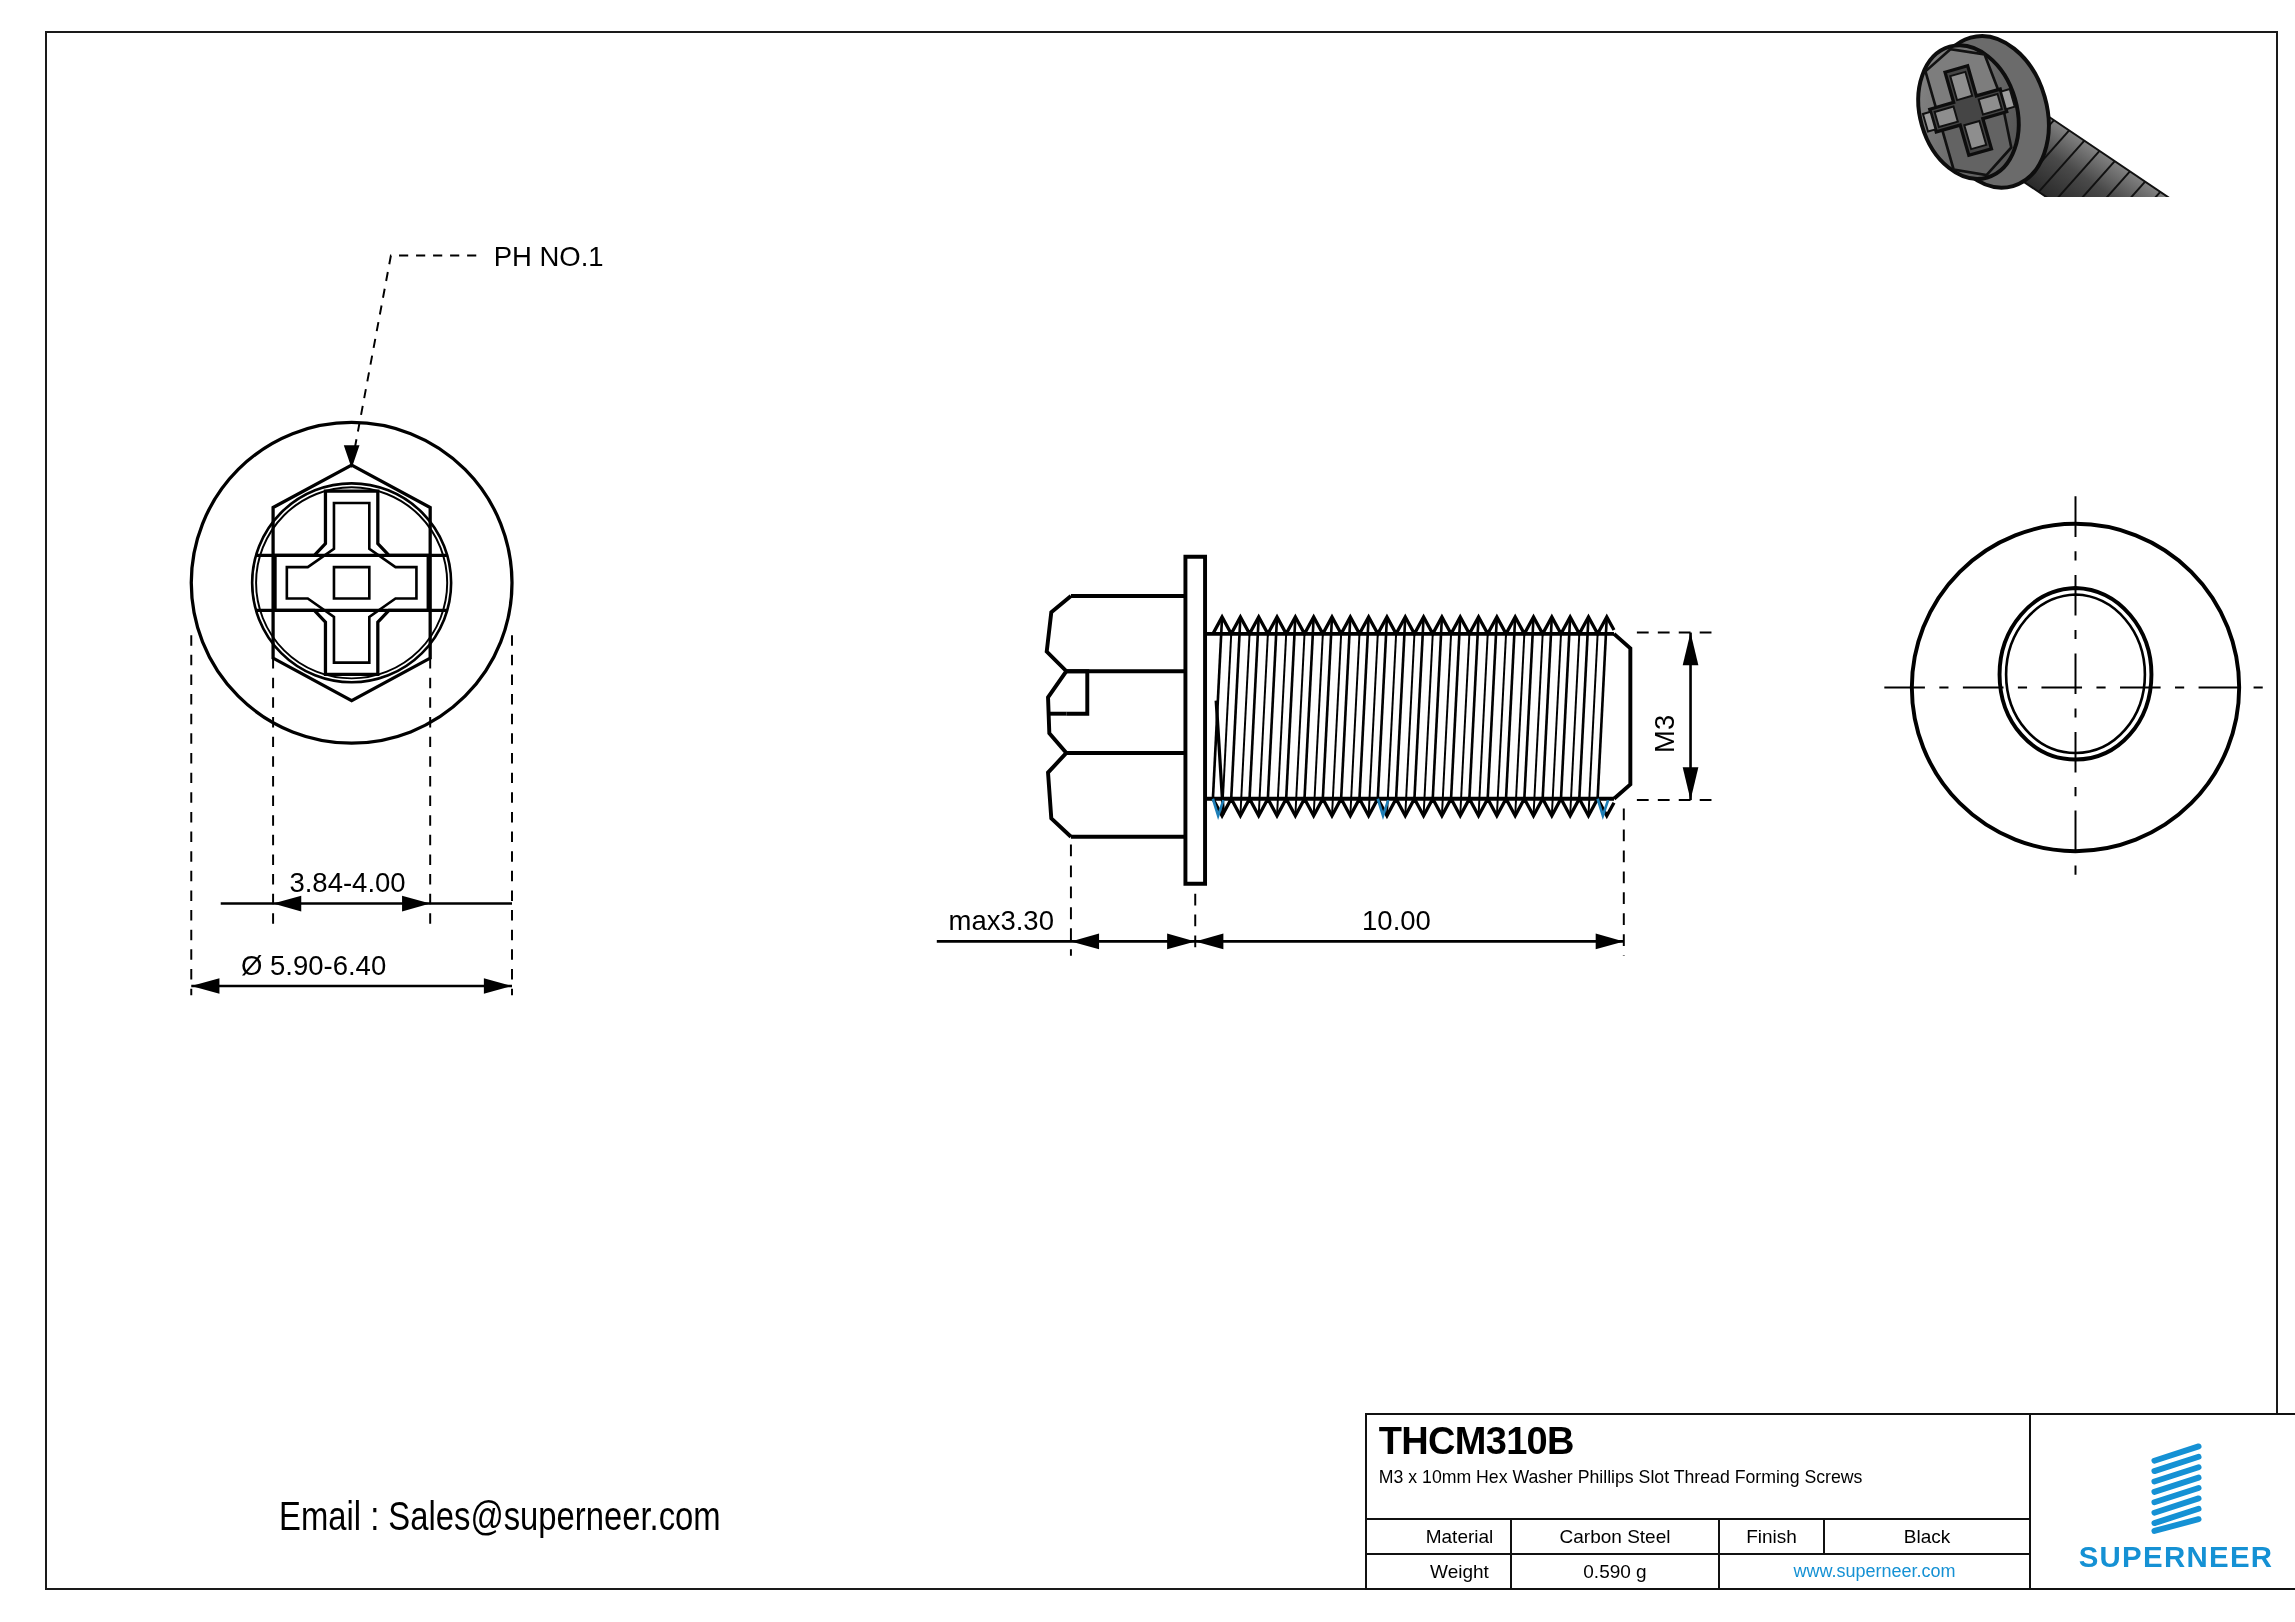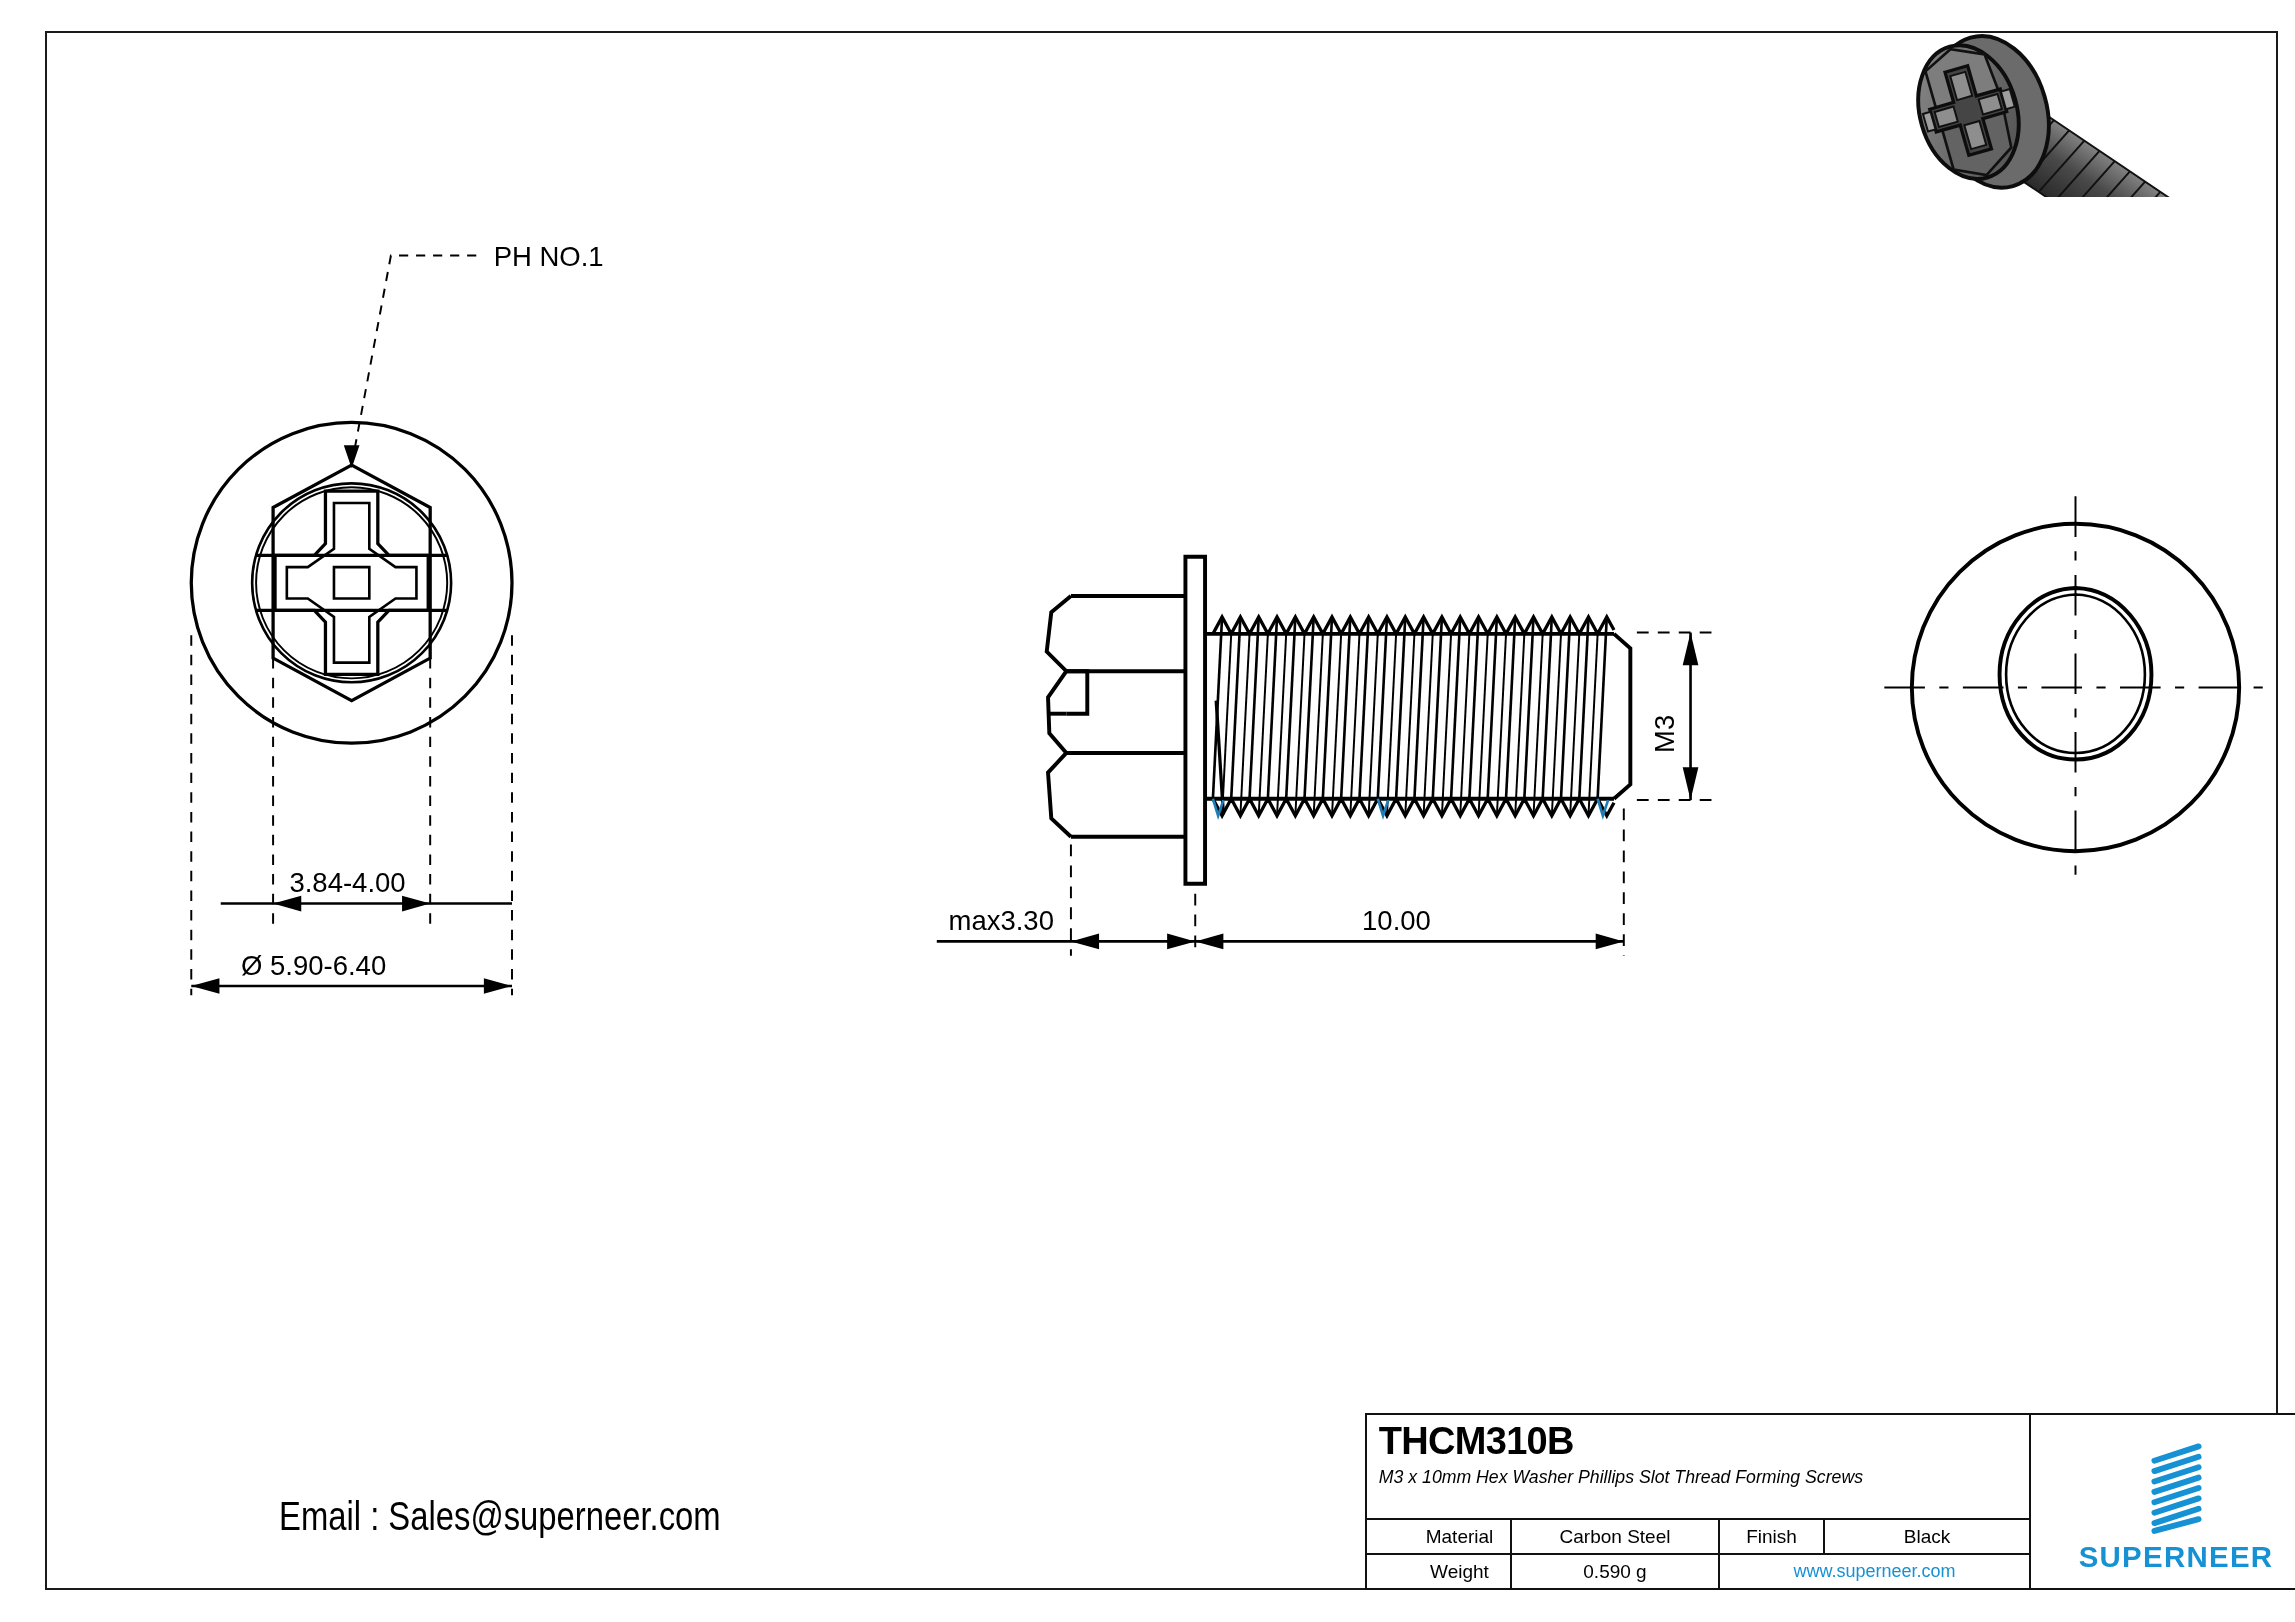--- a/index.html
+++ b/index.html
@@ -15,21 +15,21 @@
   #titleblock{position:absolute;left:1351px;top:1413px;width:958px;height:177px;
               box-sizing:border-box;border:2.6px solid #111;background:#fff;
               display:flex;}
   #tb-left{width:664px;height:100%;box-sizing:border-box;border-right:2.6px solid #111;
            display:flex;flex-direction:column;}
   #tb-main{flex:0 0 105px;box-sizing:border-box;border-bottom:2.6px solid #111;
            padding:6.5px 0 0 11.8px;}
   #tb-code{font-size:38px;font-weight:bold;line-height:39px;letter-spacing:-0.7px;
            font-family:"Liberation Sans",sans-serif;}
   #tb-desc{font-size:17.7px;line-height:19.6px;margin-top:7.9px;
-           font-family:"Liberation Sans",sans-serif;white-space:nowrap;font-style:italic;}
+           font-family:"Liberation Sans",sans-serif;white-space:nowrap;}
   .tb-row{display:flex;flex:1 1 0;min-height:0;padding-left:42px;}
   .tb-row.top{border-bottom:2.6px solid #111;}
   .tb-cell{box-sizing:border-box;display:flex;align-items:center;justify-content:center;
            font-size:19px;font-family:"Liberation Sans",sans-serif;}
   .tb-cell.bl{border-right:2px solid #111;}
   .c-label{flex:0 0 103px;}
   .c-val1{flex:0 0 208px;}
   .c-label2{flex:0 0 105px;}
   .c-val2{flex:1 1 auto;}
   .c-web{flex:1 1 auto;color:#1591D4;font-size:18px;}

